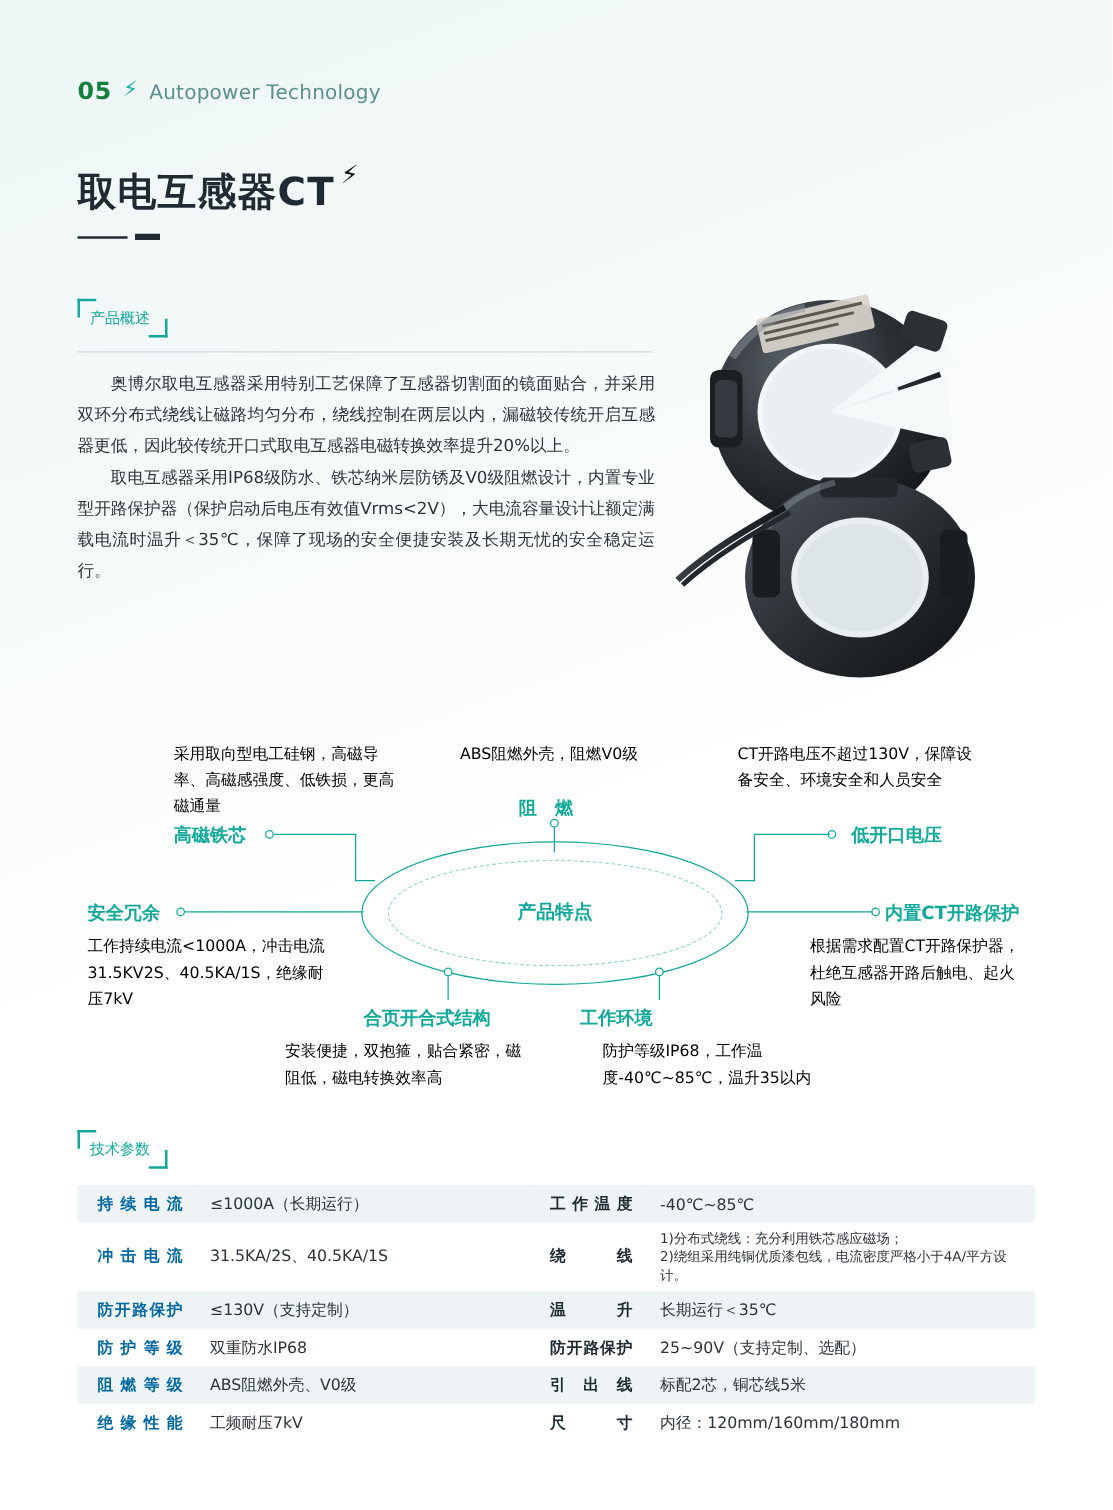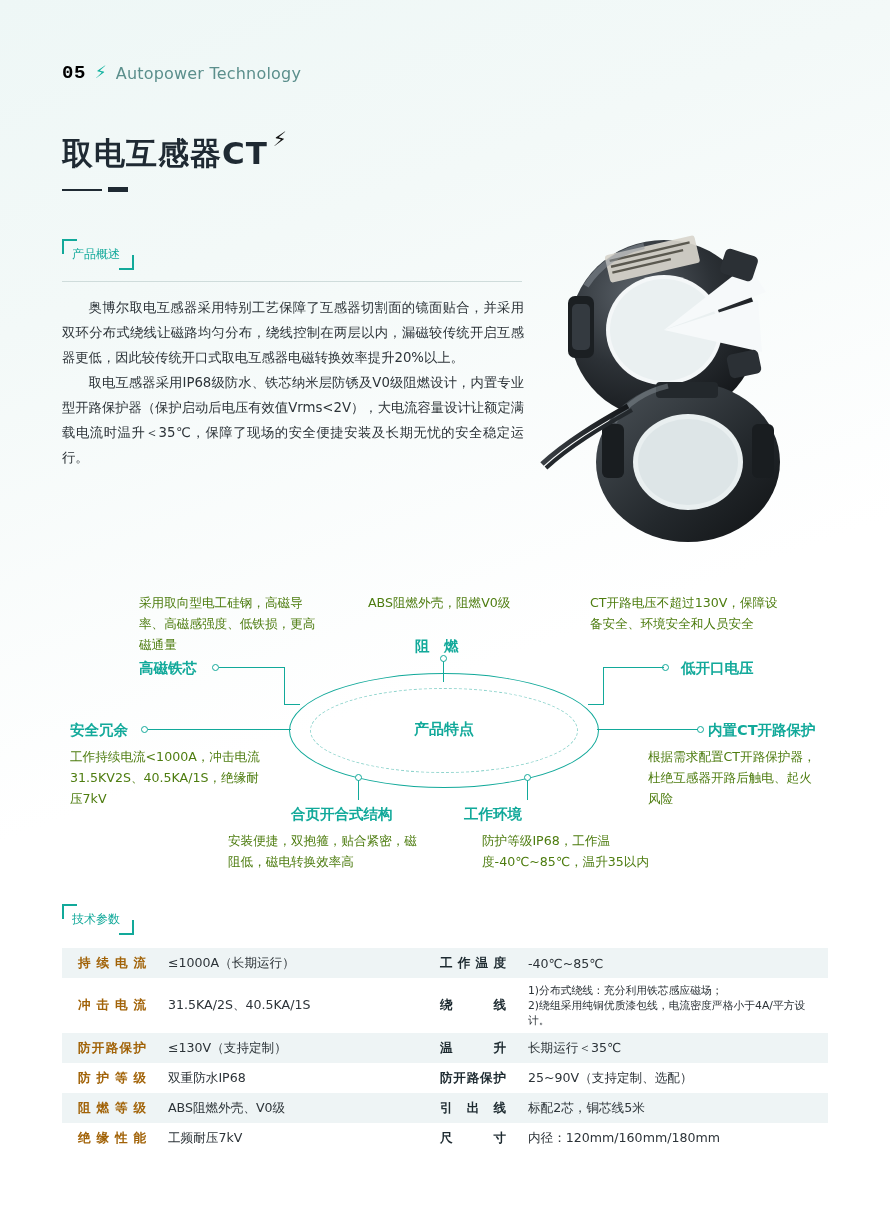--- a/index.html
+++ b/index.html
@@ -18,23 +18,22 @@
     position: absolute;
     top: 62px;
     left: 62px;
     display: flex;
     align-items: center;
     gap: 9px;
   }
   .page-num {
     font-size: 19px;
     font-weight: bold;
-    color: #000000;
+    color: #15803d;
     letter-spacing: 0.5px;
-    font-family: Liberation Mono, monospace;
   }
   .bolt-small {
     color: #12b3a0;
     font-size: 17px;
     line-height: 1;
     transform: translateY(-1px);
   }
   .brand-name {
     font-size: 16px;
     color: #5b8f8c;
@@ -125,21 +124,21 @@
     position: absolute;
     font-size: 14.5px;
     font-weight: bold;
     color: #12a99a;
     white-space: nowrap;
   }
   .feat-text {
     position: absolute;
     font-size: 12.6px;
     line-height: 21px;
-    color: #4d7c0f;
+    color: #000000;
   }
   .ellipse-outer {
     position: absolute;
     left: 289px; top: 95px;
     width: 310px; height: 115px;
     border: 1.5px solid #12a99a;
     border-radius: 50%;
   }
   .ellipse-inner {
     position: absolute;
@@ -176,21 +175,21 @@
     font-size: 12.6px;
     color: #2c3338;
   }
   .spec-table tr { height: 30px; }
   .spec-table tr:nth-child(odd) { background: #eef4f5; }
   .spec-table tr:nth-child(even) { background: #ffffff; }
   .spec-table td { padding: 5px 10px; vertical-align: middle; }
   .spec-table td.k {
     width: 96px;
     font-weight: bold;
-    color: #a16207;
+    color: #0369a1;
     text-align: justify;
     text-align-last: justify;
     padding-left: 16px;
     padding-right: 12px;
   }
   .spec-table td.v1 { width: 268px; }
   .spec-table td.k2 {
     width: 92px;
     font-weight: bold;
     color: #1d2a30;

